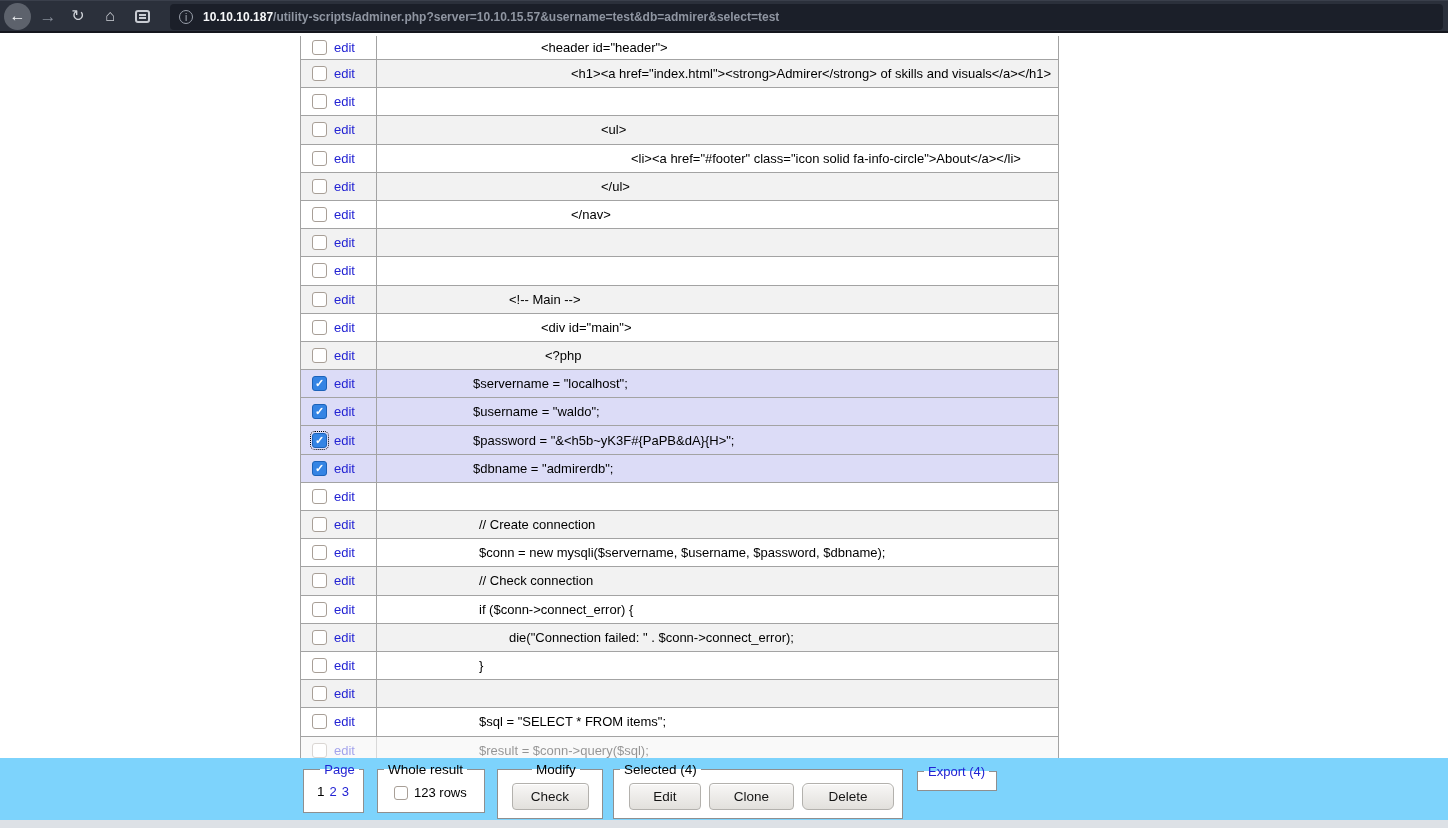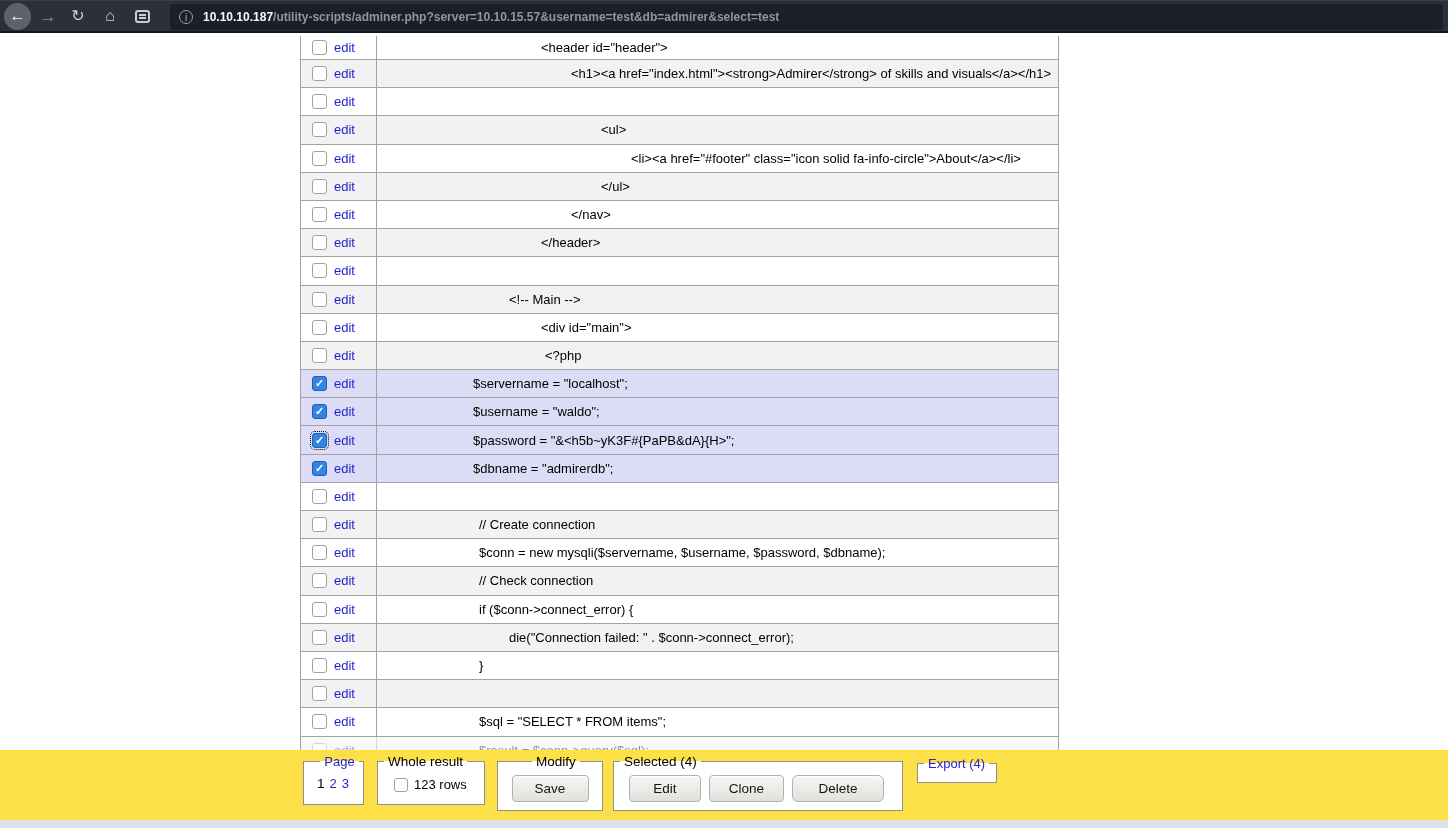--- a/index.html
+++ b/index.html
@@ -45,39 +45,39 @@
   .cell-code { flex:1; display:flex; align-items:center; font-size:13px;
                color:#000; white-space:pre; overflow:hidden; }
   .edit-link, a.lnk { color:#2323d3; font-size:13px; text-decoration:none; cursor:pointer; }
   .cb { width:15px; height:15px; border:1px solid #a89f97; border-radius:3px;
         background:#fff; flex:none; display:flex; align-items:center; justify-content:center; }
   .cb.on { background:#3584e4; border-color:#1c62b9; color:#fff; font-size:11px;
            font-weight:bold; line-height:1; }
   .cb.focus { outline:1px dotted #000; outline-offset:1px; }
 
   
-  .footer { position:absolute; left:0; right:0; bottom:8px; height:70px; background:#fde047; z-index:5; }
+  .footer { position:absolute; left:0; right:0; bottom:0; height:70px; background:#7dd3fc; z-index:5; }
   fieldset { position:absolute; border:1px solid #8f8f8f; background:#fff;
              font-size:13px; color:#000; }
   legend { margin-left:6px; padding:0 4px; font-size:13.5px; }
   .fs-page   { left:303px; top:4px;  width:61px;  height:51px; text-align:center; }
   .fs-whole  { left:377px; top:4px;  width:108px; height:51px; }
   .fs-modify { left:497px; top:4px;  width:106px; height:57px; text-align:center; }
   .fs-sel    { left:613px; top:4px;  width:290px; height:57px; }
   .fs-export { left:917px; top:6px;  width:80px;  height:27px; }
   .pages { margin-top:7px; font-size:13.5px; letter-spacing:1px; }
   .pages span, .pages a { margin:0 2px; }
   .whole-line { display:flex; align-items:center; gap:6px; margin:8px 0 0 16px; }
   .whole-line .cb { width:14px; height:14px; }
   .btn { font-family:"Liberation Sans",sans-serif; font-size:13.5px; color:#141414;
          background:linear-gradient(#f8f7f6,#e2e0dc); border:1px solid #b3b1ad;
          border-radius:4px; height:27px; box-shadow:inset 0 1px 0 #fff; cursor:pointer; }
   .btn-save { width:77px; margin-top:6px; }
   .sel-btns { display:flex; gap:8px; margin:6px 0 0 15px; }
-  .btn-edit { width:72px; } .btn-clone { width:75px;text-align:center; } .btn-delete { width:92px;border-radius:6px; }
+  .btn-edit { width:72px; } .btn-clone { width:85px;text-align:center; } .btn-delete { width:92px;border-radius:6px; }
 
   .bottom-strip { position:absolute; left:0; right:0; bottom:0; height:8px;
                   background:#dde1e6; z-index:8; }
 </style>
 </head>
 <body>
 
 <div class="toolbar">
   <div class="nav-btn back-circle">
     <span>←</span>
@@ -148,21 +148,20 @@
           <span class="cb"></span>
           <a class="edit-link">edit</a>
         </div>
         <div class="cell-code" style="padding-left: 194px;">&lt;/nav&gt;</div>
       </div>
       <div class="row">
         <div class="cell-edit">
           <span class="cb"></span>
           <a class="edit-link">edit</a>
         </div>
-        <div class="cell-code" style="padding-left: 164px;">&lt;/header&gt;</div>
       </div>
       <div class="row">
         <div class="cell-edit">
           <span class="cb"></span>
           <a class="edit-link">edit</a>
         </div>
         <div class="cell-code" style="padding-left: 4px;"></div>
       </div>
       <div class="row">
         <div class="cell-edit">
@@ -297,21 +296,21 @@
   <fieldset class="fs-whole">
     <legend>Whole result</legend>
     <div class="whole-line">
       <span class="cb"></span>
       <span>123 rows</span>
     </div>
   </fieldset>
 
   <fieldset class="fs-modify">
     <legend>Modify</legend>
-    <button class="btn btn-save">Save</button>
+    <button class="btn btn-save">Check</button>
   </fieldset>
 
   <fieldset class="fs-sel">
     <legend>Selected (4)</legend>
     <div class="sel-btns">
       <button class="btn btn-edit">Edit</button>
       <button class="btn btn-clone">Clone</button>
       <button class="btn btn-delete">Delete</button>
     </div>
   </fieldset>

